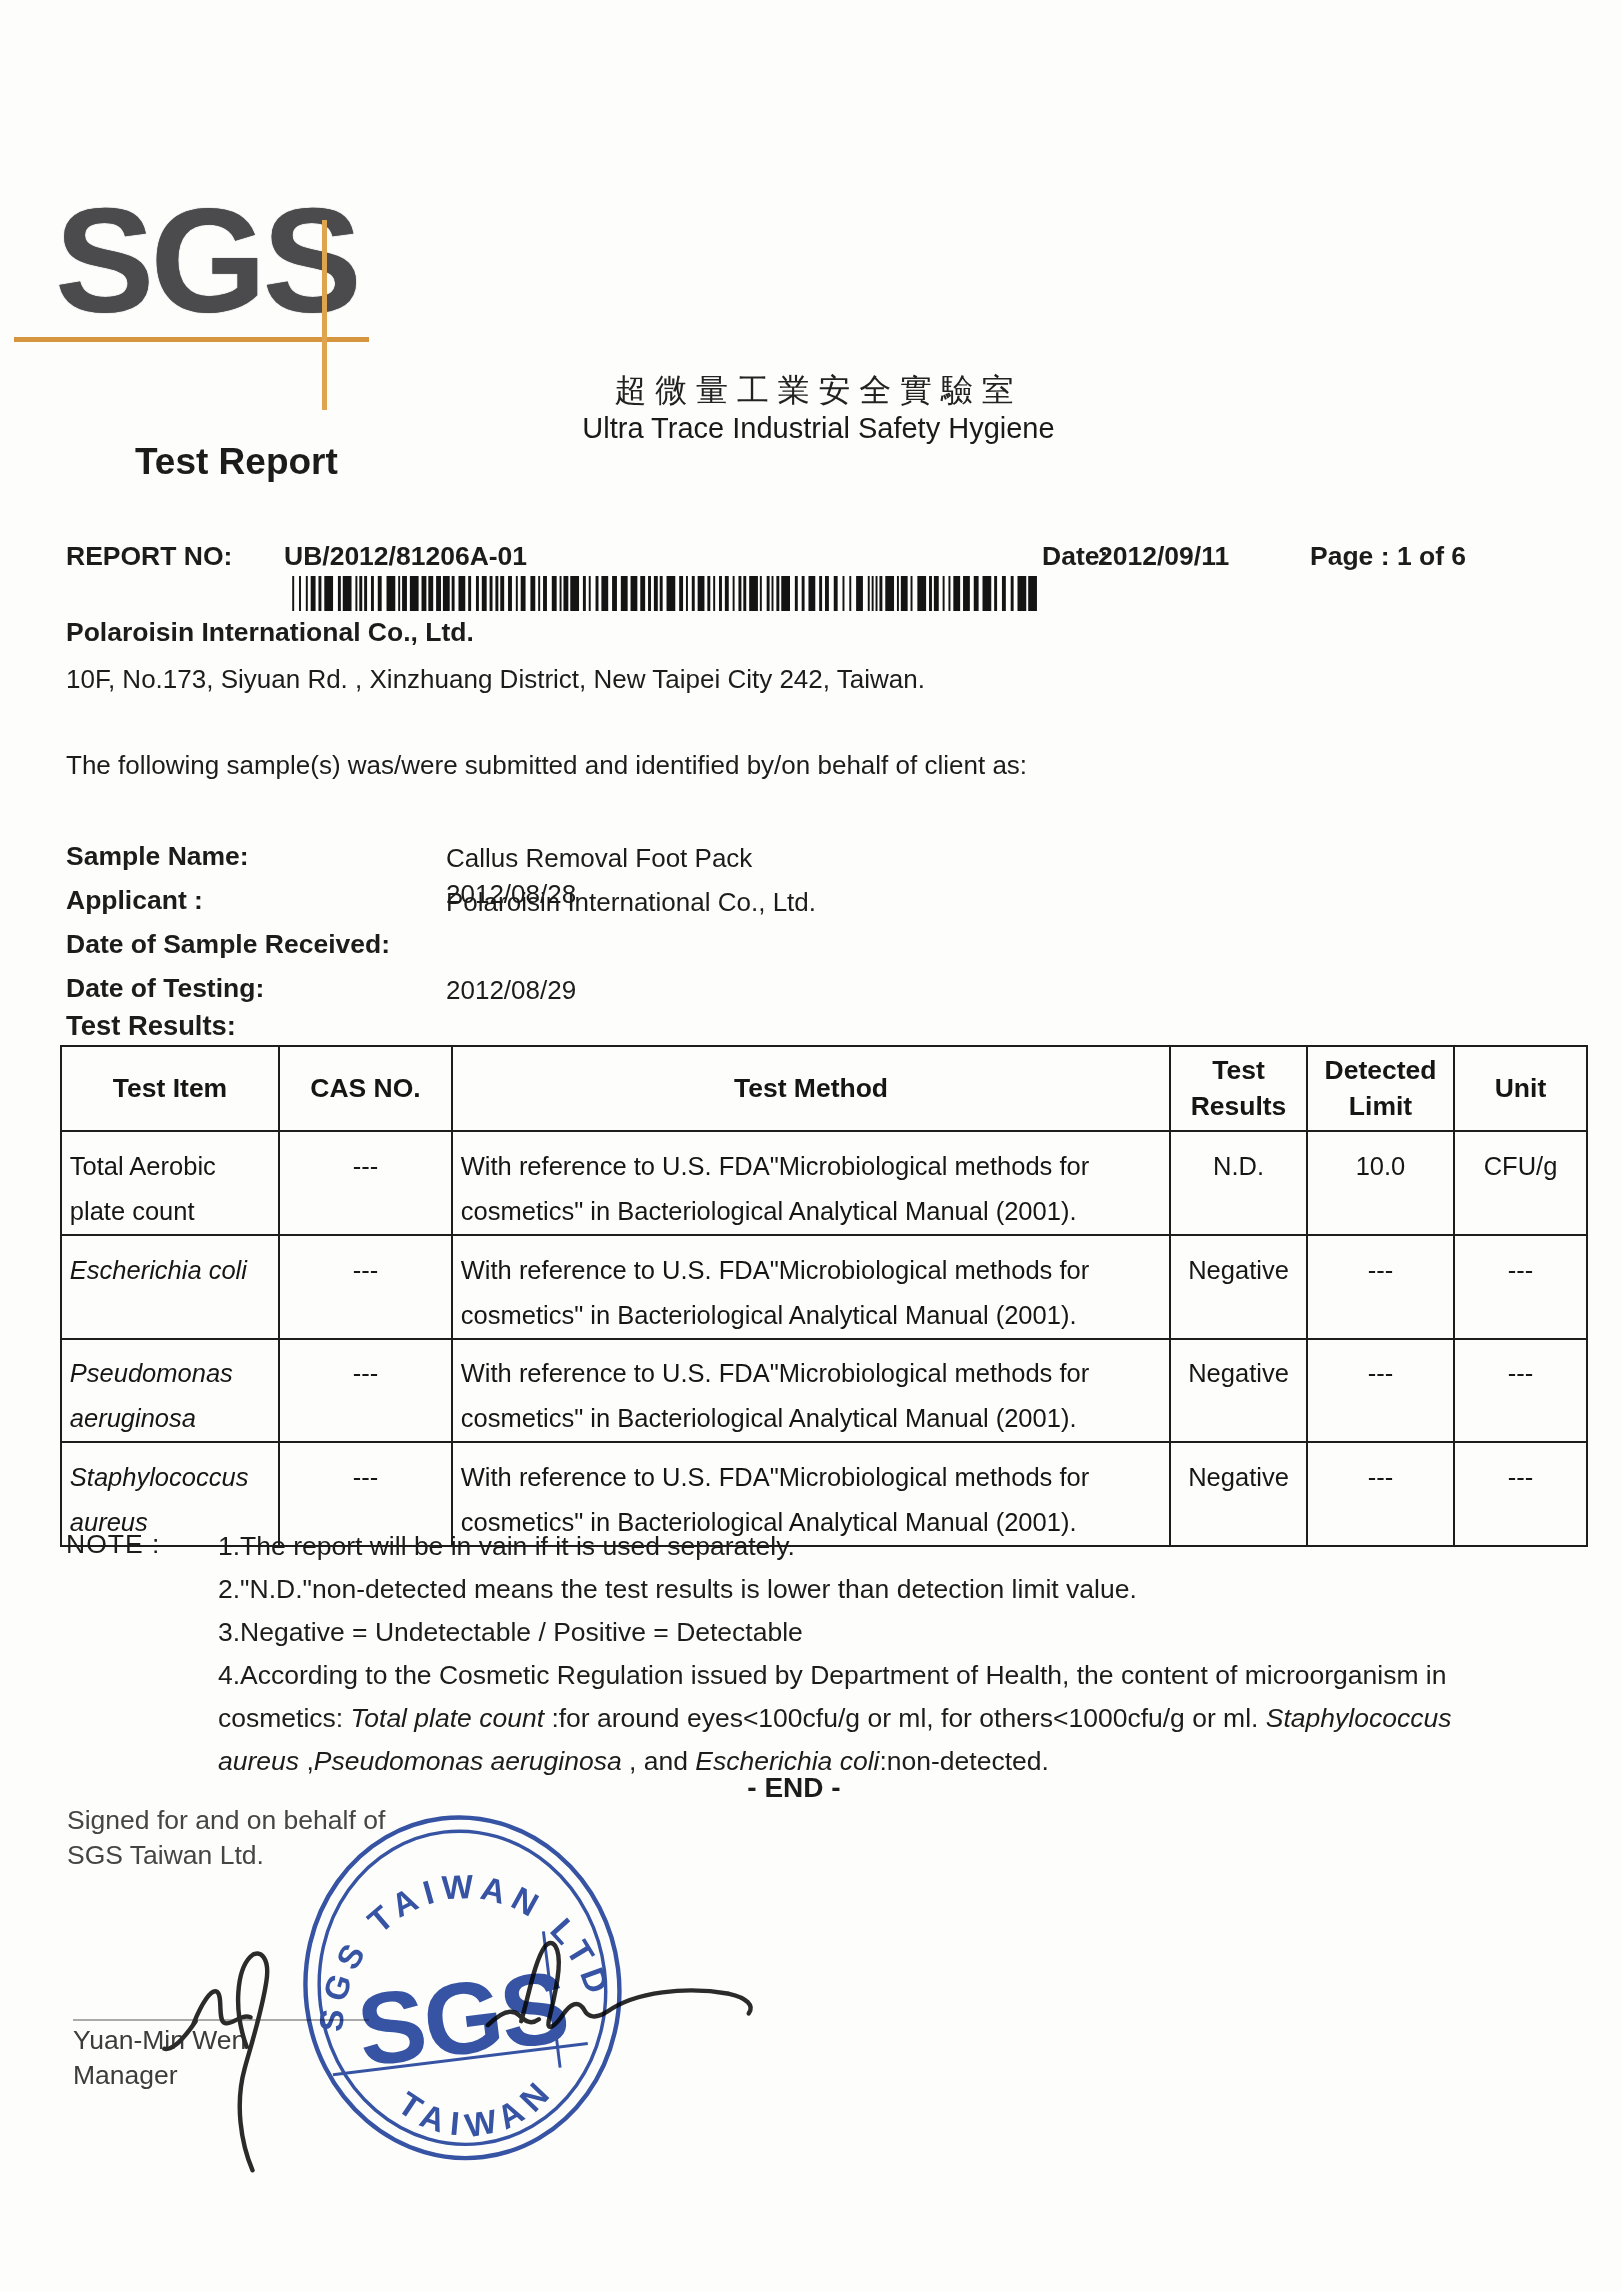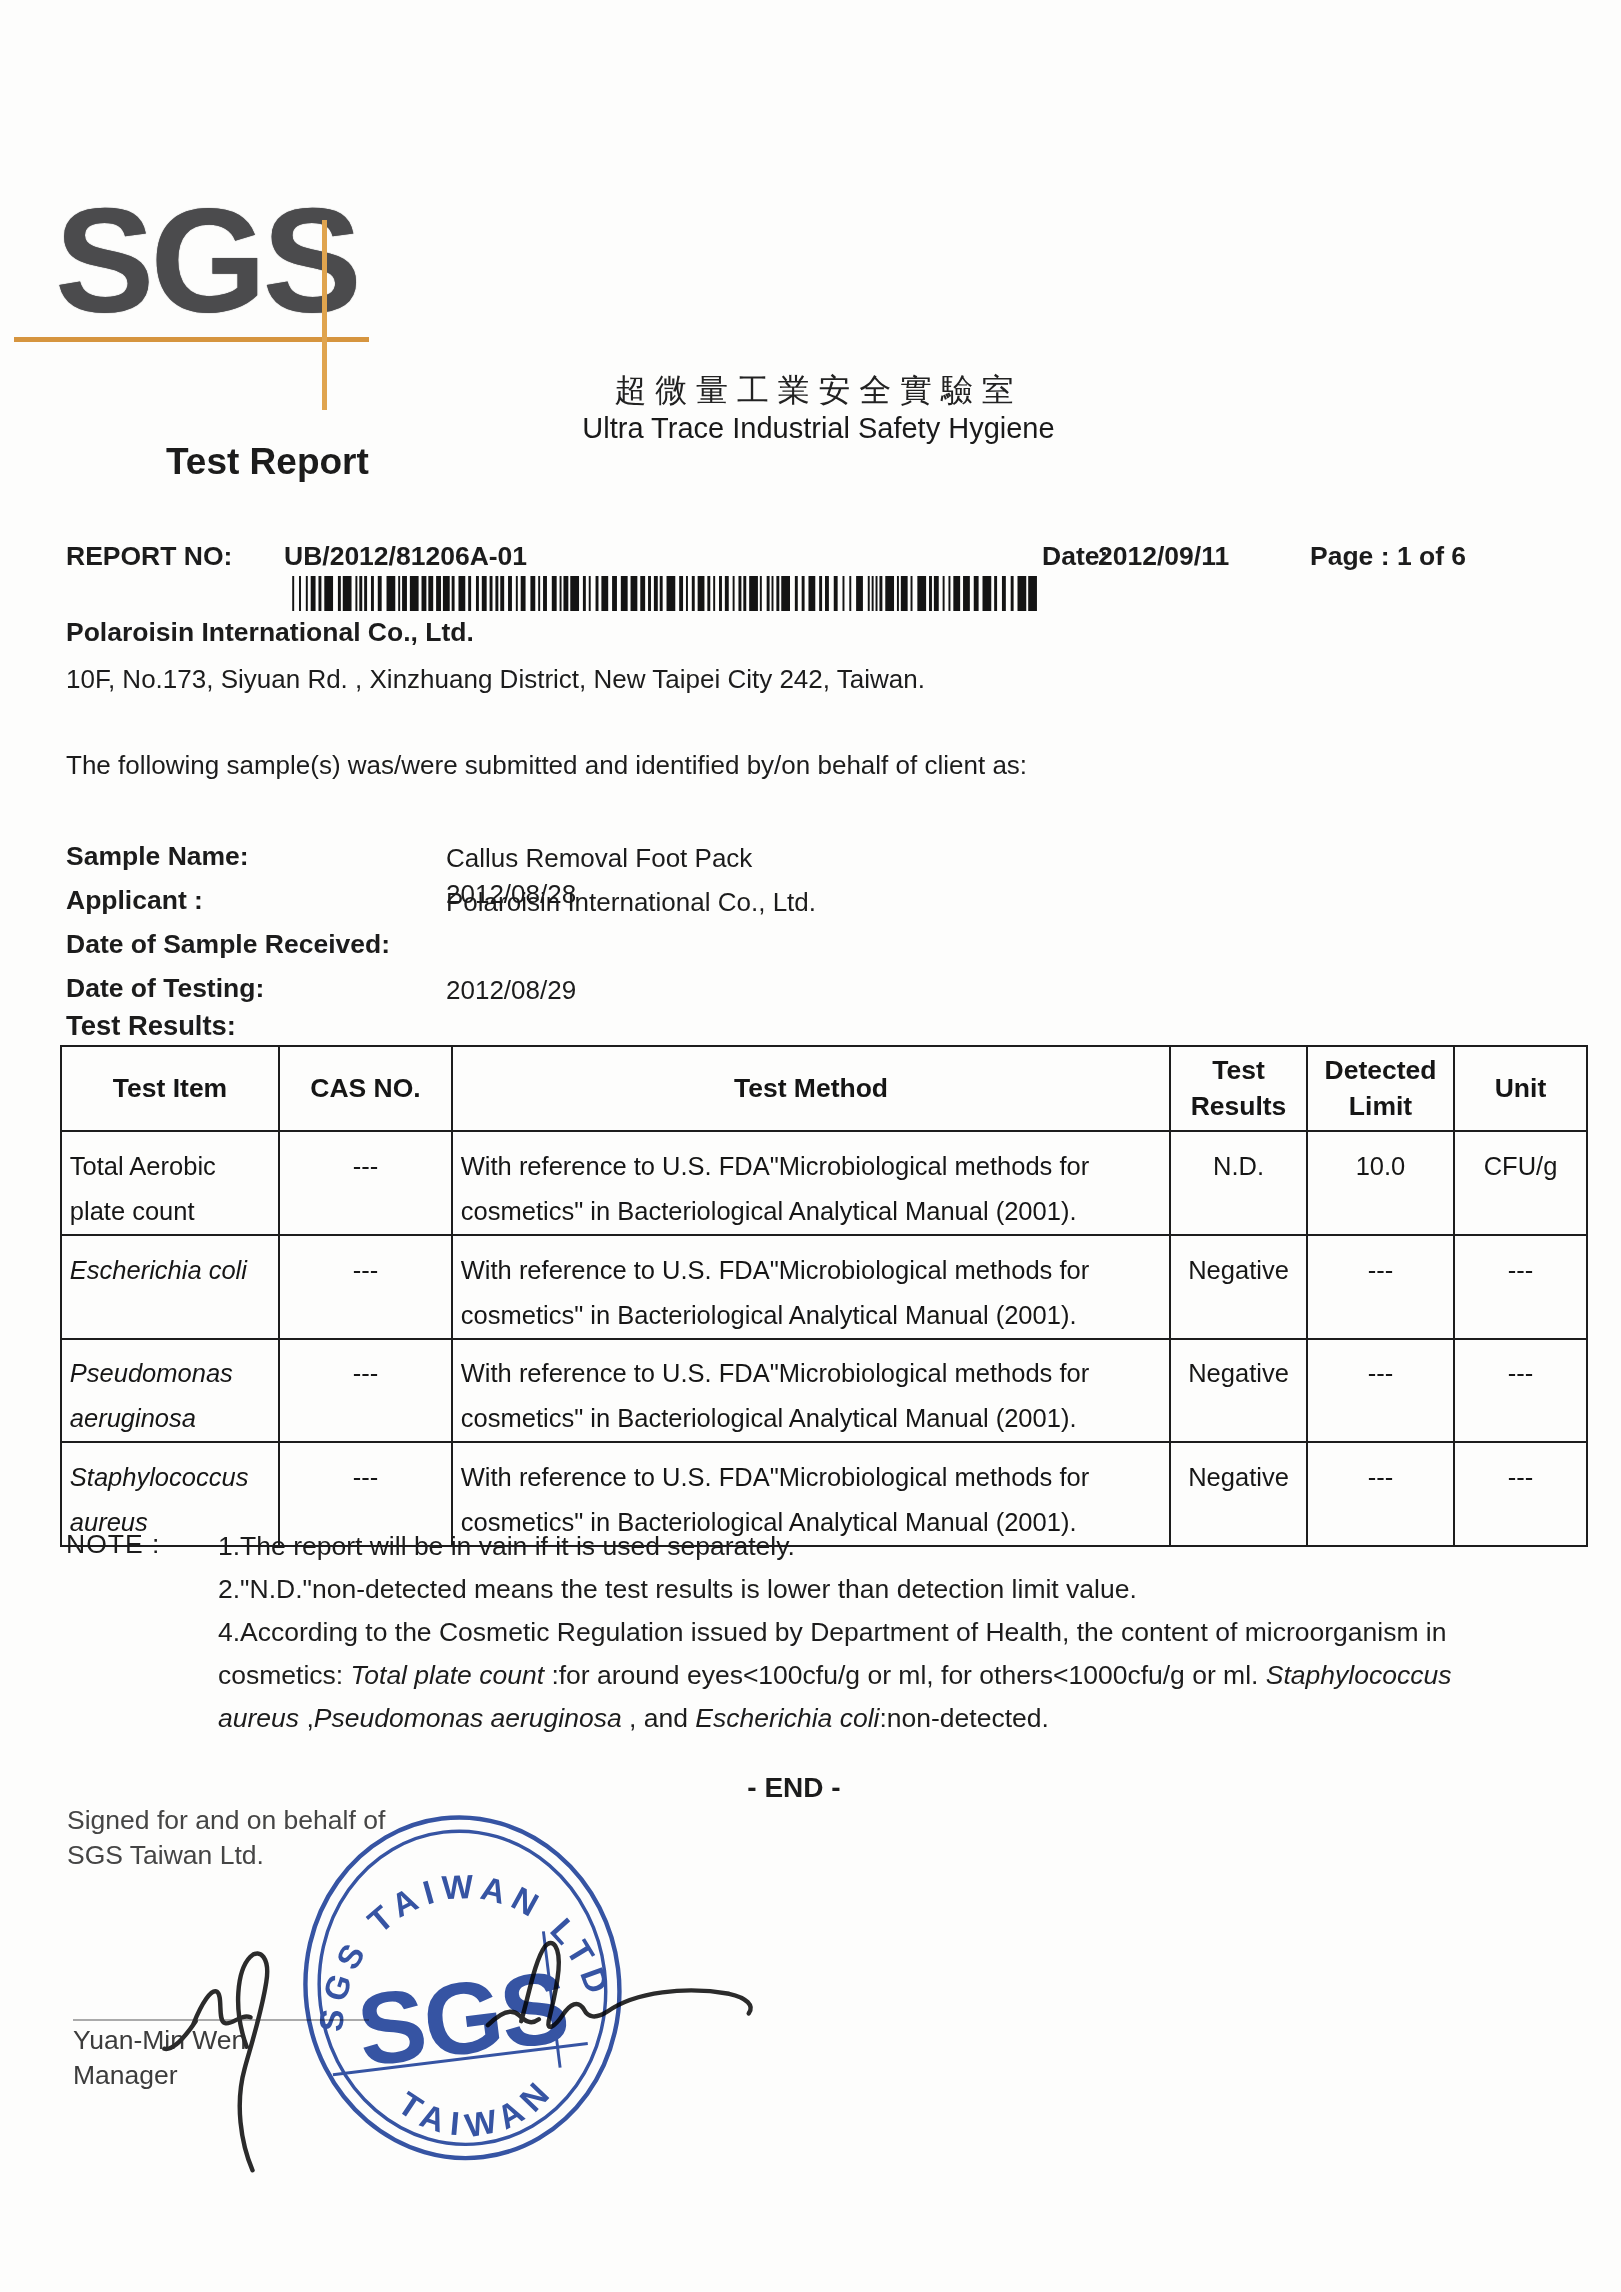--- a/index.html
+++ b/index.html
@@ -22,21 +22,21 @@
   }
   .orange-h{left:13.7px;top:337px;width:355px;height:4.9px;background:#d6953f;}
   .orange-v{left:322px;top:220px;width:4.9px;height:190px;background:#e0a44e;}
   
   .zh-title{
     left:392px;top:369px;width:853px;text-align:center;
     font-family:Liberation Mono, monospace;
     font-size:32px;letter-spacing:8.8px;color:#222;
   }
   .en-title{left:392px;top:412px;width:853px;text-align:center;font-size:29px;color:#1a1a1a;}
-  .doc-title{left:135px;top:441px;font-size:37px;font-weight:700;margin-left:31px;}
+  .doc-title{left:135px;top:441px;font-size:37px;font-weight:700;}
   
   .rpt{top:541px;font-size:26.5px;font-weight:700;}
   .rpt-label{left:66px;}
   .rpt-no{left:284px;}
   .rpt-date-label{left:1042px;}
   .rpt-date{left:1098px;}
   .rpt-page{left:1310px;}
   .barcode{left:289px;top:576px;width:757px;height:35px;}
   
   .company{left:66px;top:617px;font-size:26.5px;font-weight:700;}
@@ -271,20 +271,21 @@
       <td class="c">---</td>
       <td class="c">---</td>
     </tr>
   </tbody>
     </table>
 
   <div class="abs note-label">NOTE :</div>
   <div class="abs notes">
     <div><span>1.The report will be in vain if it is used separately.</span></div>
     <div><span>2."N.D."non-detected means the test results is lower than detection limit value.</span></div>
+    <div><span>3.Negative = Undetectable / Positive = Detectable</span></div>
     <div><span>4.According to the Cosmetic Regulation issued by Department of Health, the content of microorganism in</span><br><span>cosmetics: </span><i>Total plate count</i><span> :for around eyes&lt;100cfu/g or ml, for others&lt;1000cfu/g or ml. </span><i>Staphylococcus</i><br><i>aureus</i><span> ,</span><i>Pseudomonas aeruginosa</i><span> , and </span><i>Escherichia coli</i><span>:non-detected.</span></div>
   </div>
   <div class="abs end-mark">- END -</div>
 
   <div class="abs signed-1">Signed for and on behalf of</div>
   <div class="abs signed-2">SGS Taiwan Ltd.</div>
   <div class="abs sig-line"></div>
   <div class="abs sig-name">Yuan-Min Wen</div>
   <div class="abs sig-title">Manager</div>
 

